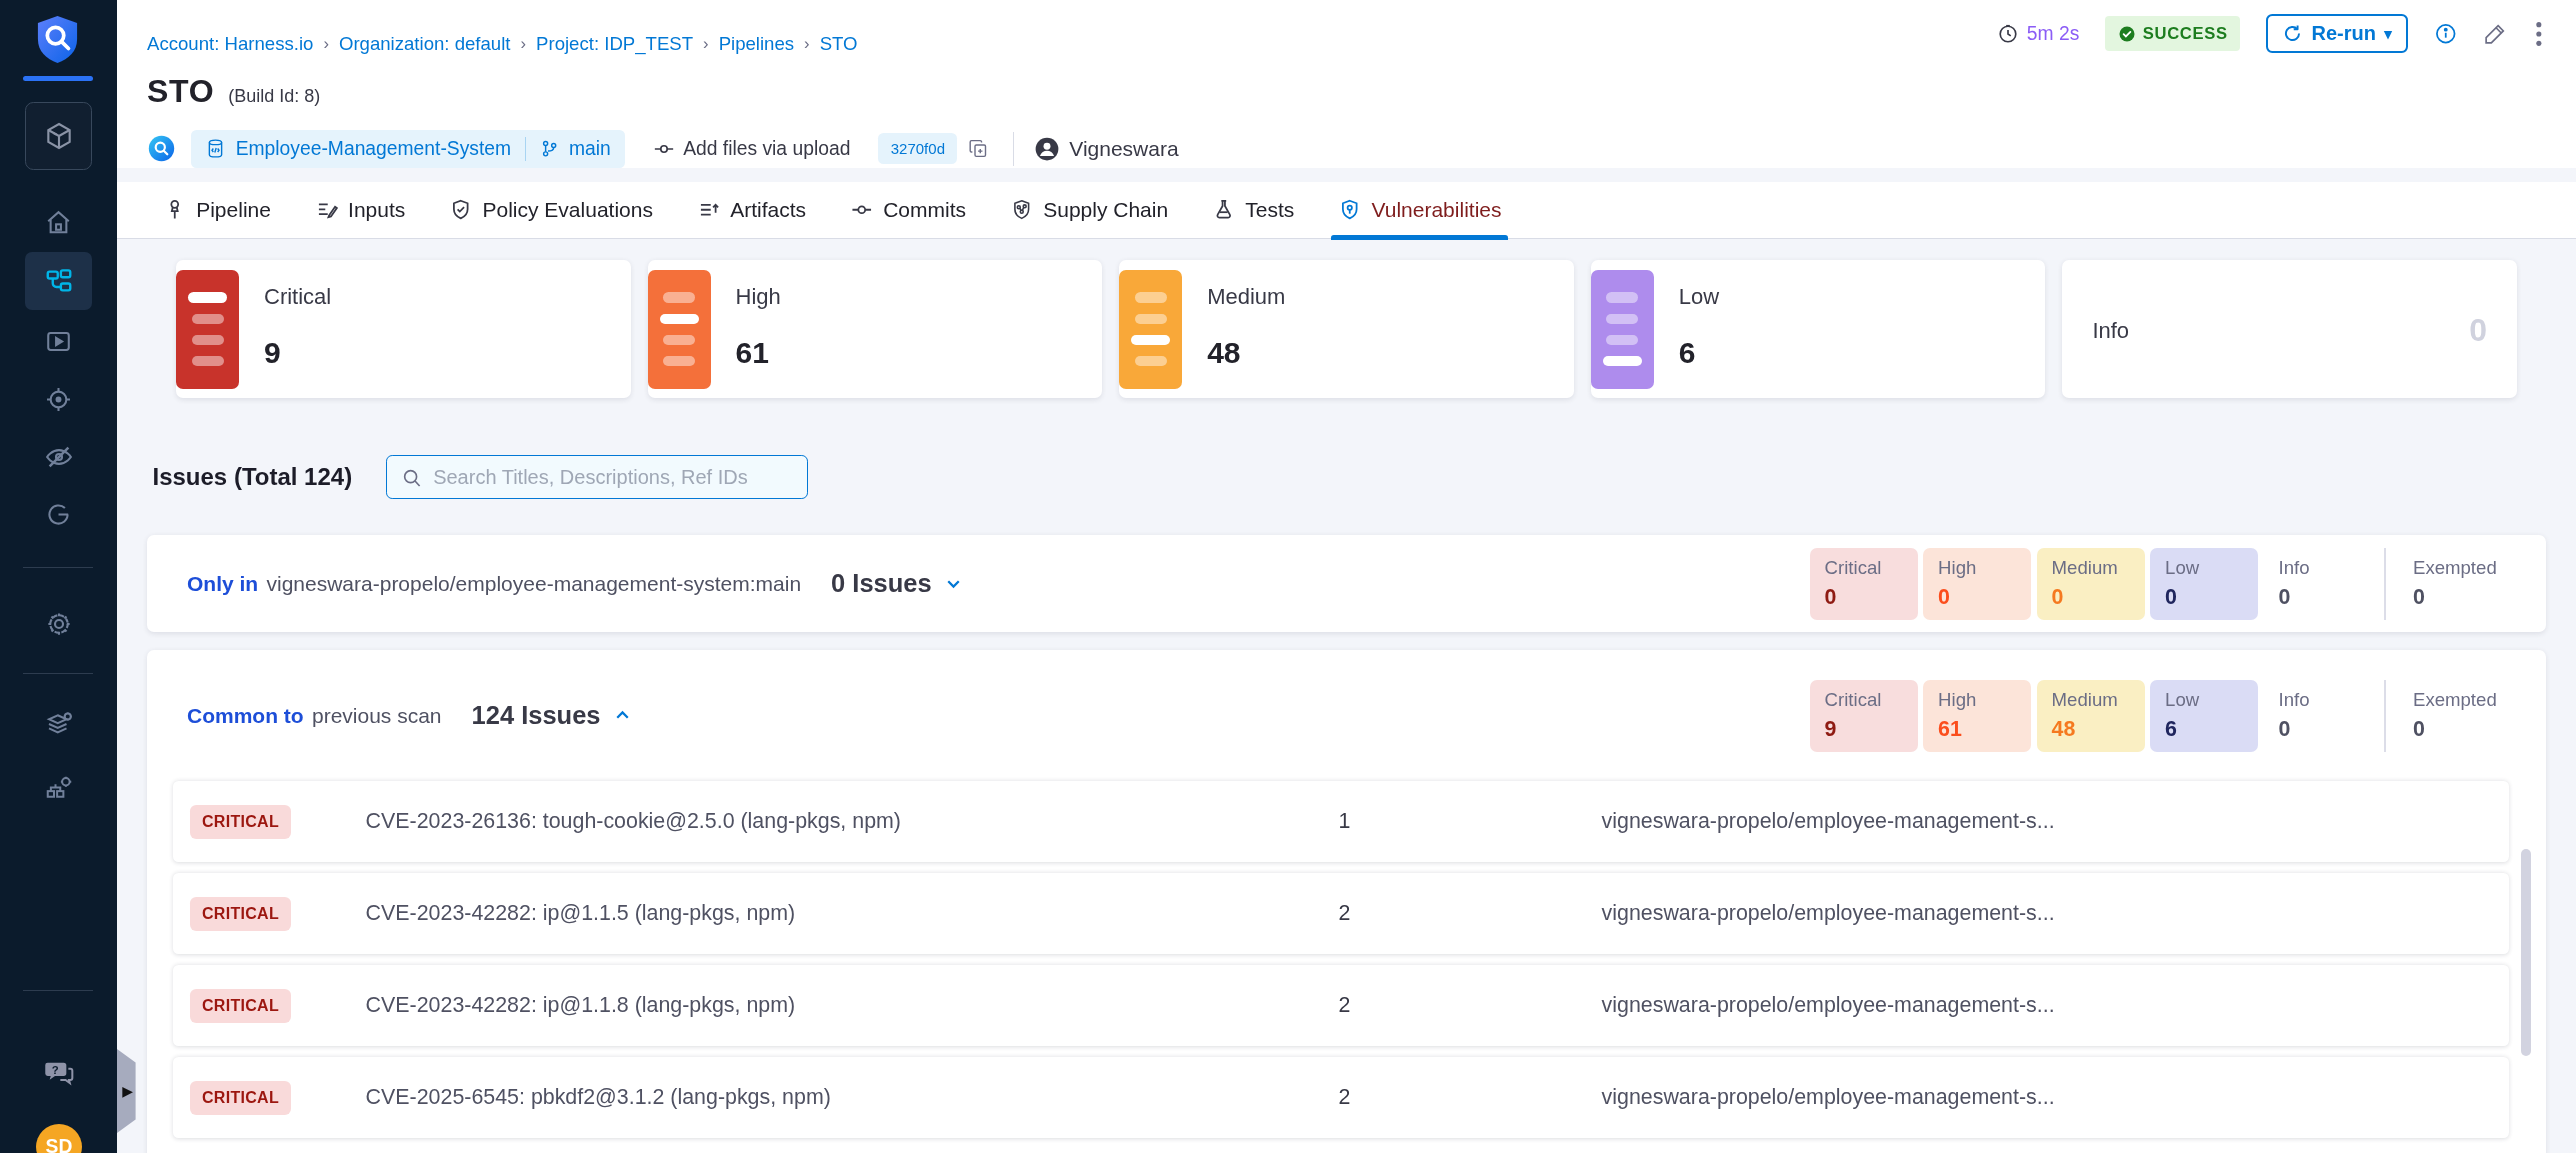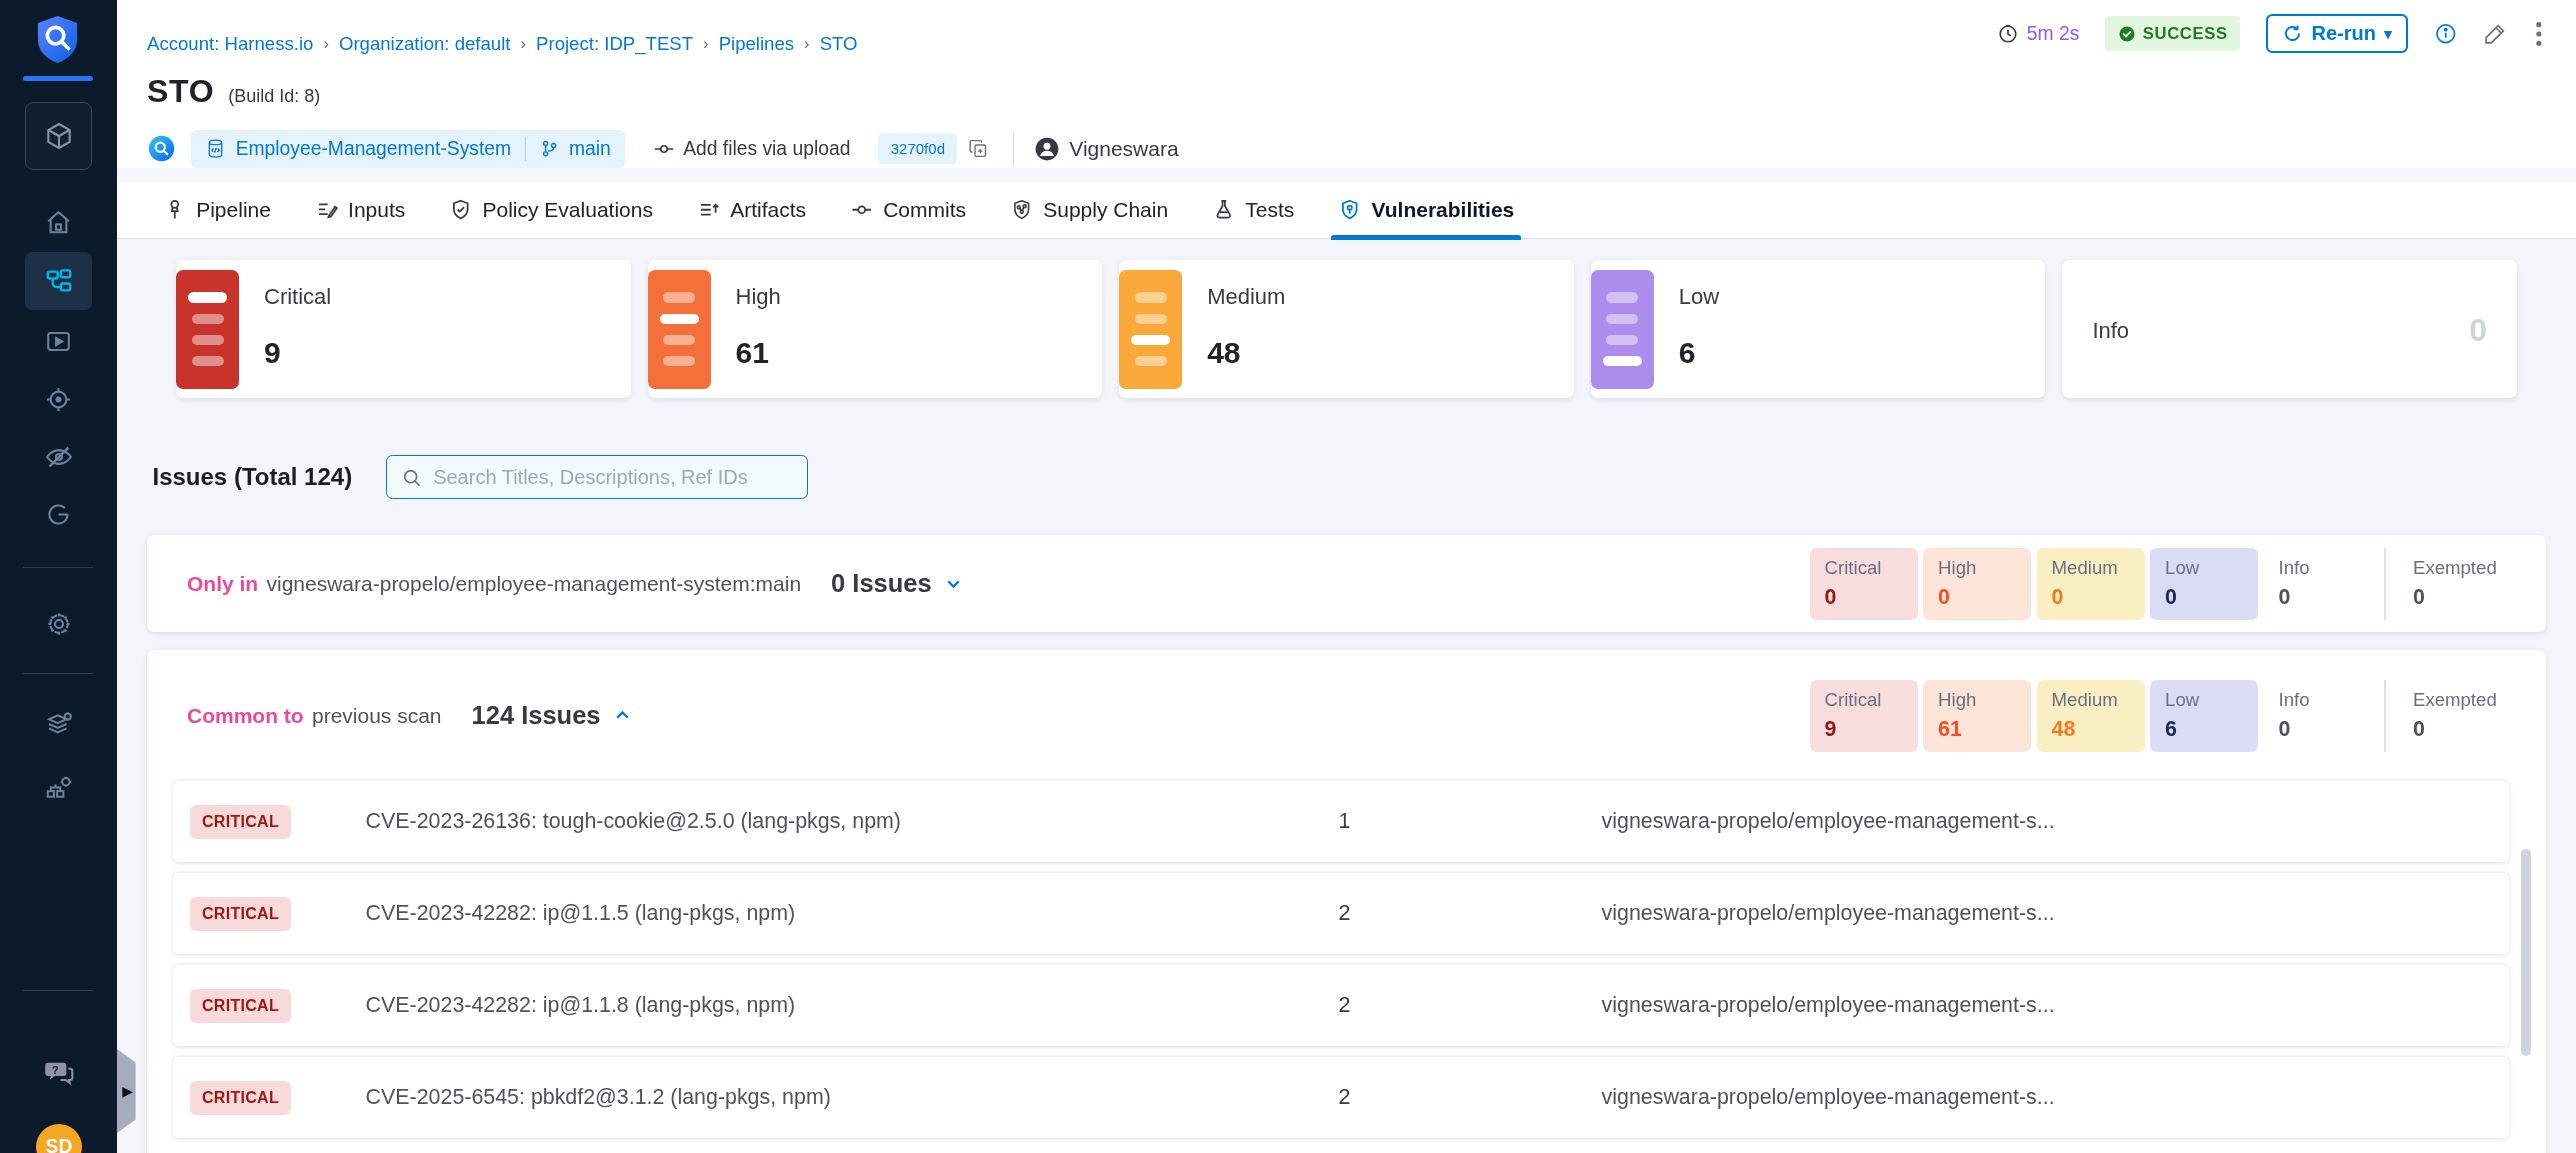--- a/index.html
+++ b/index.html
@@ -65,21 +65,21 @@
   .copy-btn { margin-left: 11px; }
   .v-div { width: 1.4px; height: 34px; background: #d9dce6; margin: 0 19.3px 0 23.5px; }
   .author { display: flex; align-items: center; gap: 9.7px; color: #383946; font-size: 21px; }
 
   
   .tabbar { display: flex; align-items: flex-end; gap: 44px; padding: 0 34px 0 46px;
     background: #fff; border-bottom: 1.4px solid #d9dce6; margin-top: 14px; height: 57px; }
   .tab { display: flex; align-items: center; gap: 9.7px; font-size: 21px; color: #22222a;
     padding-bottom: 16.6px; cursor: pointer; position: relative; white-space: nowrap; }
   .tab svg { color: #383946; }
-  .tab.active { color: #0f172a; font-weight: 700; }
+  .tab.active { color: #7f1d1d; font-weight: 400; }
   .tab.active svg { color: #0278d5; }
   .tab.active::after { content: ""; position: absolute; left: -7px; right: -7px;
     bottom: -1.4px; height: 4.8px; background: #0278d5; border-radius: 2.8px 2.8px 0 0; }
 
   
   .content { padding: 21px 30px 0 30px; }
 
   .sev-cards { display: flex; gap: 17px; margin: 0 29px; }
   .sev-card { flex: 1; height: 138px; background: #fff; border-radius: 7px;
     box-shadow: 0 1.4px 5.5px rgba(40,41,61,.10); position: relative; overflow: hidden; }
@@ -104,21 +104,21 @@
     background: #f2fafe; padding: 0 14px 0 46px; font-size: 20px; color: #22222a;
     font-family: "Liberation Sans", sans-serif; outline: none; }
   .search-input::placeholder { color: #9fa7b5; }
 
   .section-card { background: #fff; border-radius: 7px;
     box-shadow: 0 1.4px 5.5px rgba(40,41,61,.10); }
   .section-1 { margin-top: 36px; height: 97px; }
   .section-2 { margin-top: 18px; height: 526px; overflow: hidden; position: relative; }
   .section-head { display: flex; align-items: center; height: 97px; padding: 0 40px; }
   .section-2 .section-head { height: 131px; }
-  .scope-prefix { font-size: 21px; font-weight: 700; color: #ec4899; }
+  .scope-prefix { font-size: 21px; font-weight: 700; color: #1d4ed8; }
   .scope-text { font-size: 21px; color: #4f5162; margin-left: 8.3px; }
   .count-toggle { display: flex; align-items: center; gap: 11px; margin-left: 30px;
     cursor: pointer; }
   .count-label { font-size: 25.5px; font-weight: 700; color: #383946; }
 
   .chips { display: flex; align-items: center; gap: 5.5px; margin-left: auto; }
   .chip { width: 108px; height: 72px; border-radius: 7px; padding: 9.7px 0 0 15px; }
   .chip-label { font-size: 18.6px; color: #6b6d85; }
   .chip-value { font-size: 21.4px; font-weight: 700; margin-top: 5.5px; }
   .chip.critical { background: #f8dddd; } .chip.critical .chip-value { color: #8f1b13; }

